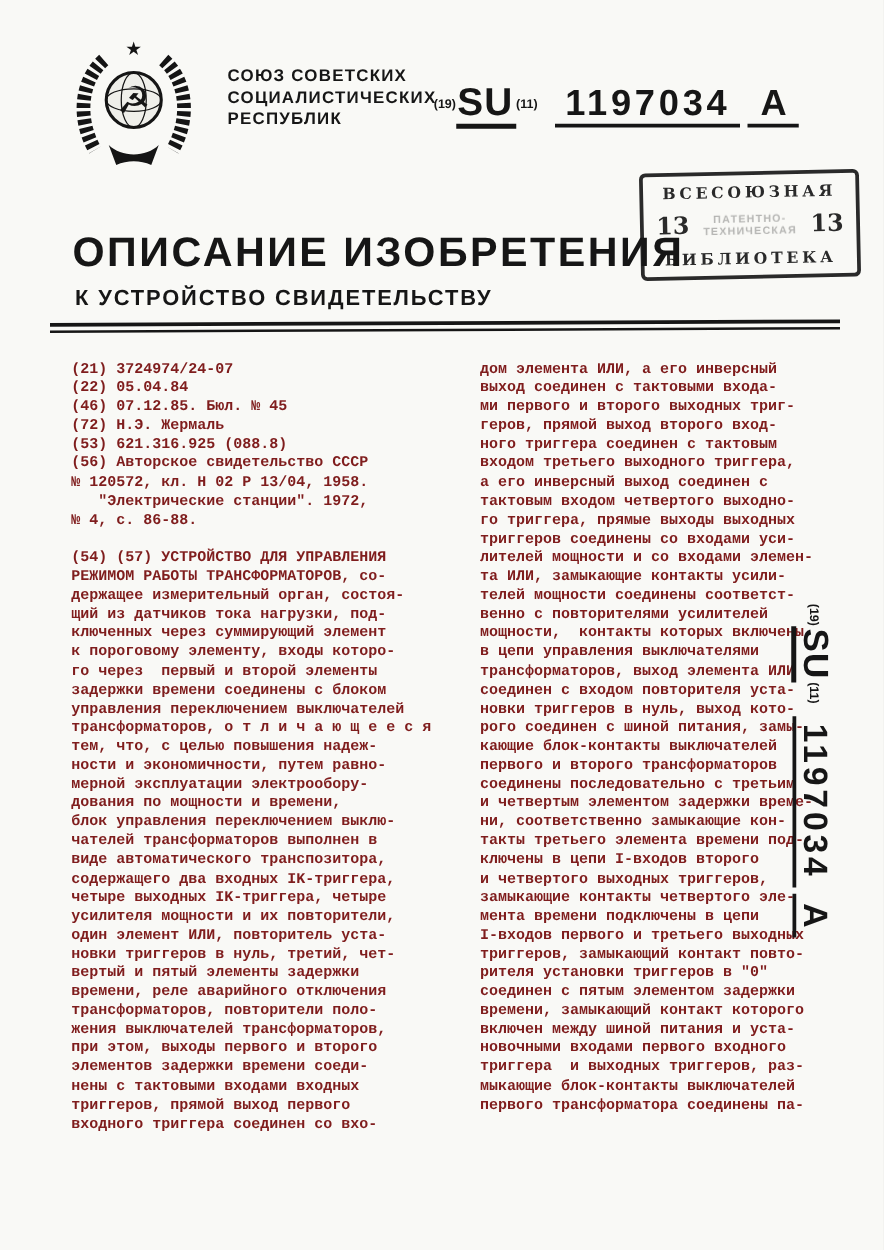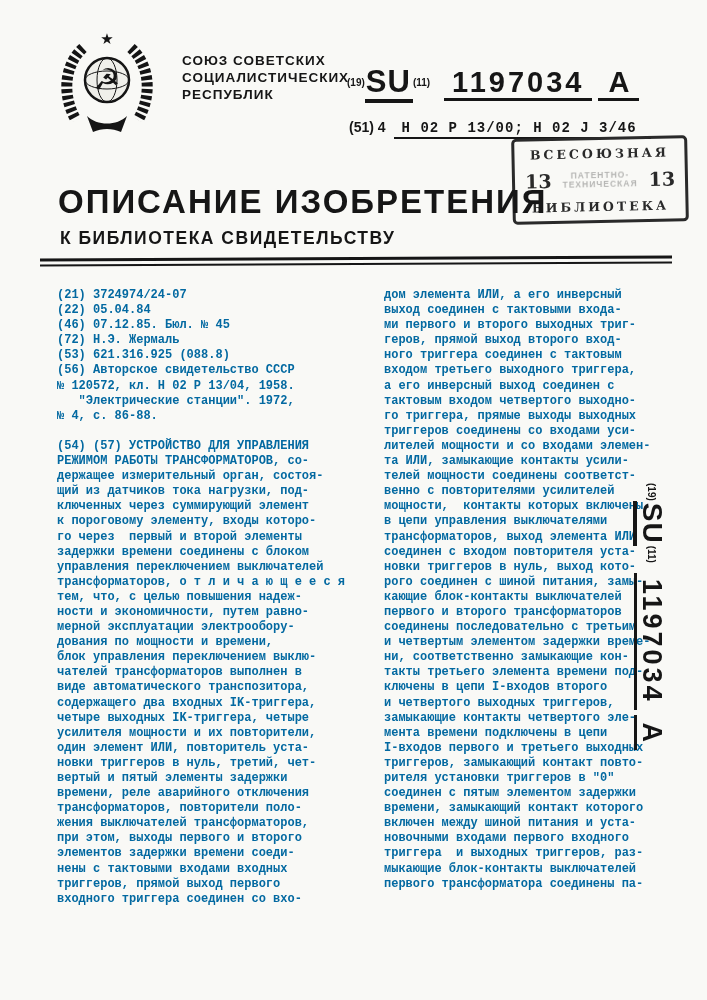--- a/index.html
+++ b/index.html
@@ -78,21 +78,21 @@
   }
   
   .rule-wrap{position:absolute;left:40px;top:257px;width:632px;}
   .rule-thick{height:3px;background:#161616;transform:rotate(-.25deg);}
   .rule-thin{height:1.5px;background:#161616;margin-top:2.5px;transform:rotate(-.25deg);}
   
   .col{
     position:absolute;top:288px;
     font-family:"Liberation Mono",monospace;
     font-weight:bold;font-size:12px;line-height:15.1px;
-    white-space:pre;color:#0369a1;
+    white-space:pre;color:#7f1d1d;
   }
   .col-left{left:57px;width:295px;}
   .col-right{left:356px;width:280px;margin-left:28px;}
   
   .side-id{
     position:absolute;left:668px;top:483px;width:365px;
     transform:rotate(90deg);transform-origin:top left;
     white-space:nowrap;
   }
   .side-id .tiny-label{vertical-align:5px;}
@@ -128,38 +128,35 @@
   </div>
 
   <div class="union-name">СОЮЗ СОВЕТСКИХ
 СОЦИАЛИСТИЧЕСКИХ
 РЕСПУБЛИК</div>
 
   <div class="code-line">
     <span class="tiny-label">(19)</span><span class="su-big">SU</span><span class="tiny-label">(11)</span><span class="num-big">1197034</span><span class="kind-big">А</span>
   </div>
 
-  <div class="ipc-line">
-    <span>(51) 4</span><span class="ipc-codes">H 02 P 13/00; H 02 J 3/46</span>
-  </div>
 
   <div class="stamp">
     <div class="stamp-top">ВСЕСОЮЗНАЯ</div>
     <div class="stamp-mid">
       <span class="stamp-num">13</span>
       <span class="stamp-faded">ПАТЕНТНО-
 ТЕХНИЧЕСКАЯ</span>
       <span class="stamp-num">13</span>
     </div>
     <div class="stamp-bottom">БИБЛИОТЕКА</div>
   </div>
 
 
   <div class="doc-title">ОПИСАНИЕ ИЗОБРЕТЕНИЯ</div>
-  <div class="doc-subtitle">К БИБЛИОТЕКА СВИДЕТЕЛЬСТВУ</div>
+  <div class="doc-subtitle">К УСТРОЙСТВО СВИДЕТЕЛЬСТВУ</div>
 
   <div class="rule-wrap">
     <div class="rule-thick"></div>
     <div class="rule-thin"></div>
   </div>
 
   <div class="col col-left">(21) 3724974/24-07
 (22) 05.04.84
 (46) 07.12.85. Бюл. № 45
 (72) Н.Э. Жермаль

